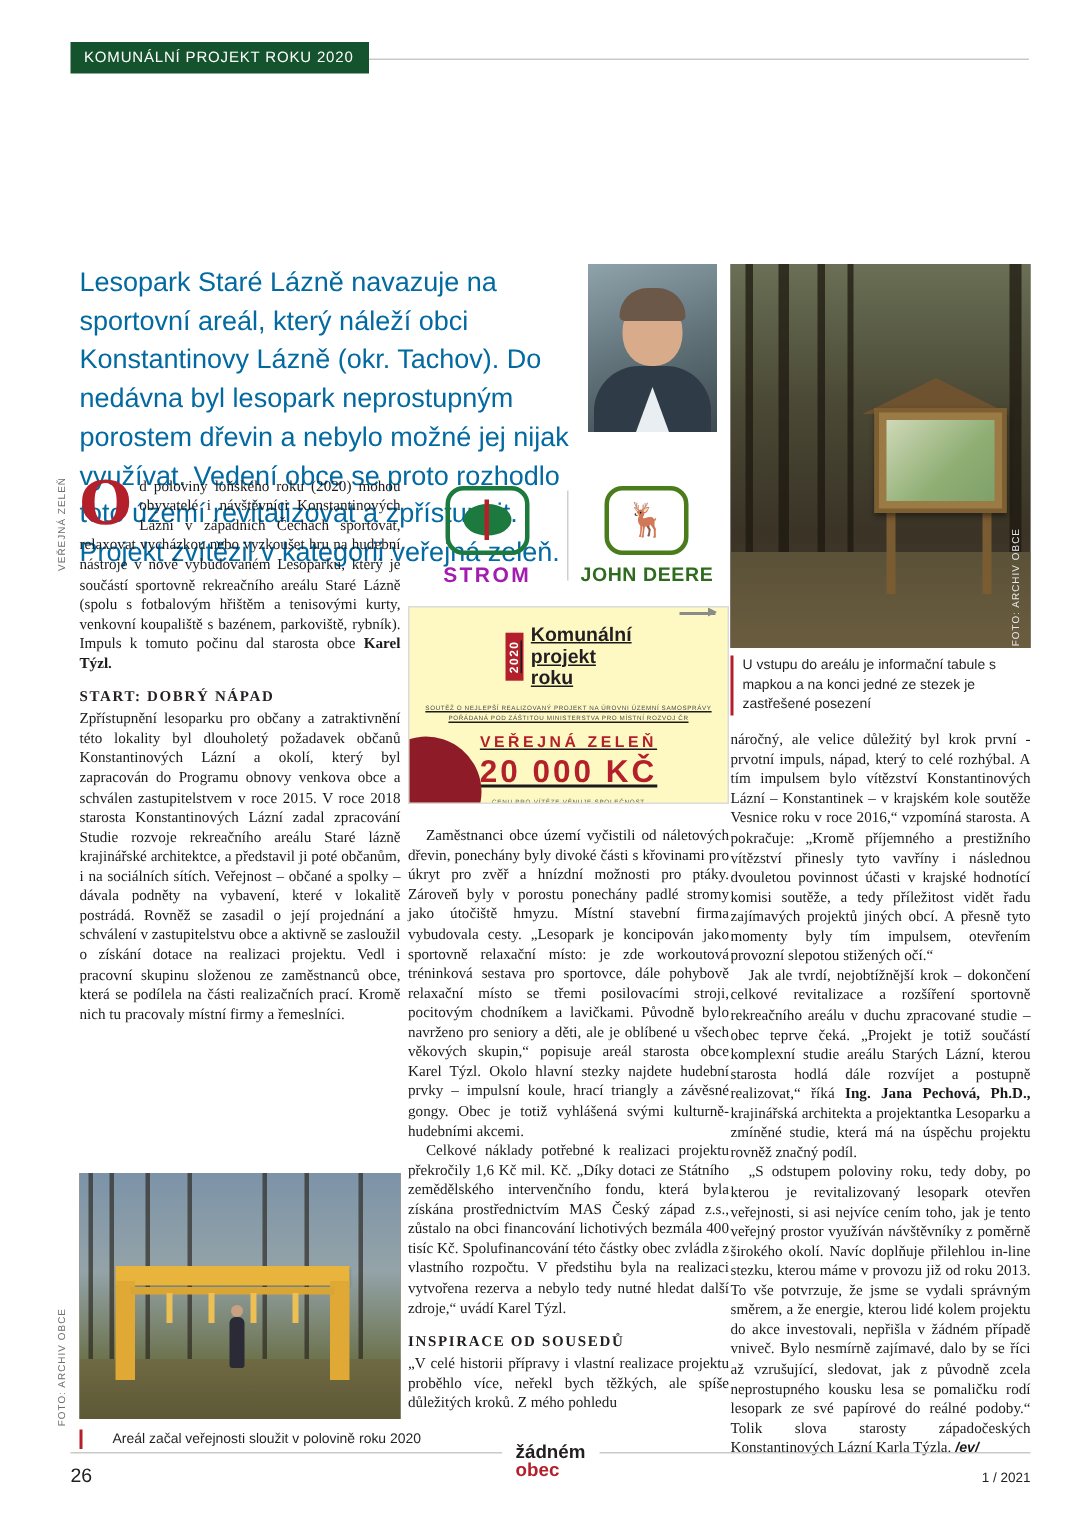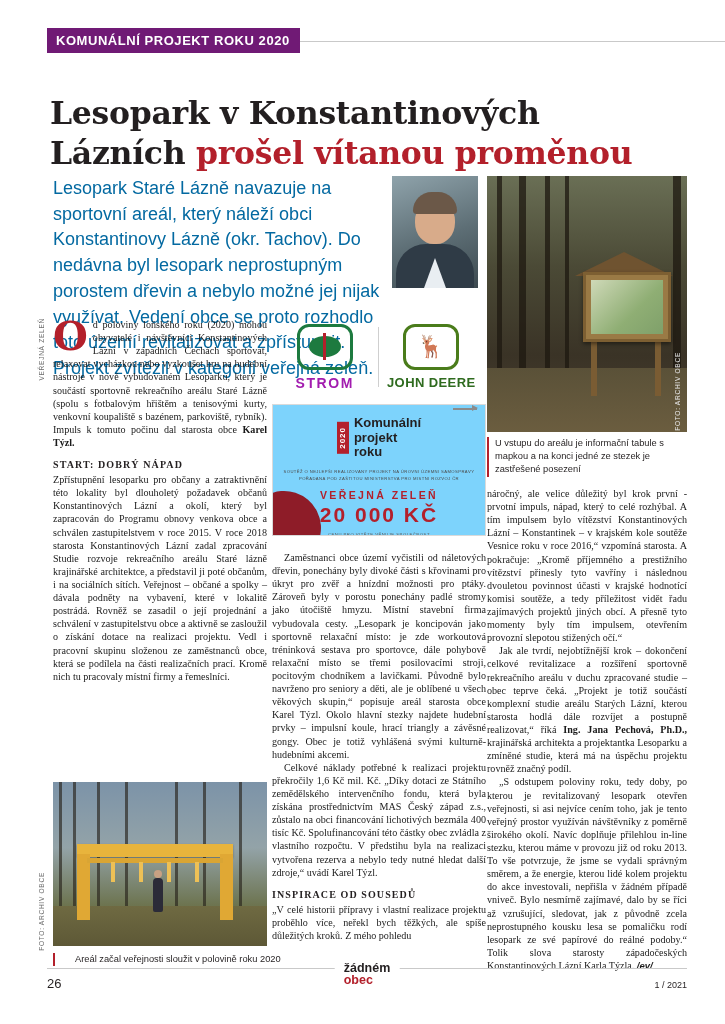--- a/index.html
+++ b/index.html
@@ -6,23 +6,23 @@
   body{
     width:725px;height:1024px;background:#ffffff;
     font-family:"Liberation Serif",serif;color:#1a1a1a;
     position:relative;overflow:hidden;
   }
   .page{position:absolute;inset:0;}
 
   
   .kicker-wrap{position:absolute;left:47px;top:28px;width:630px;}
   .kicker{
-    display:inline-block;background:#701a75;color:#fff;
-    font-family:"Liberation Sans",sans-serif;font-weight:bold;
-    font-size:13px;letter-spacing:.55px;padding:5px 10px 5px 9px;
+    display:inline-block;background:#14532d;color:#fff;
+    font-family:"Liberation Sans",sans-serif;font-weight:normal;
+    font-size:10px;letter-spacing:.55px;padding:5px 10px 5px 9px;
     position:relative;
   }
   .kicker:after{
     content:"";position:absolute;left:100%;top:50%;width:440px;height:1px;
     background:#c9c9c9;
   }
 
   
   .headline{
     position:absolute;left:50px;top:72px;width:650px;
@@ -88,21 +88,21 @@
   .strom-mark .oval{width:32px;height:21px;border-radius:50%;background:#1d7a3f;position:relative;}
   .strom-mark .oval:after{content:"";position:absolute;left:50%;top:-3px;margin-left:-1.5px;width:3px;height:27px;background:#b3202b;}
   .strom-txt{font-family:"Liberation Sans",sans-serif;font-weight:bold;font-size:14px;letter-spacing:1.6px;color:#a21caf;}
   .jd-mark{width:50px;height:40px;border:3px solid #4a7c1b;border-radius:12px;background:#fff;display:flex;align-items:center;justify-content:center;}
   .jd-deer{font-size:22px;line-height:1;color:#7aa828;}
   .jd-txt{font-family:"Liberation Sans",sans-serif;font-weight:bold;font-size:13px;letter-spacing:.4px;color:#2f6b1f;}
 
   
   .cert{
     position:absolute;left:272px;top:404px;width:212px;height:130px;
-    background:#7dd3fc;border:1px solid #dadada;overflow:hidden;
+    background:#fef9c3;border:1px solid #dadada;overflow:hidden;text-decoration:underline;
   }
   .cert .heart{
     position:absolute;left:-26px;bottom:-30px;width:74px;height:74px;background:#8e1c28;
     border-radius:50% 50% 12% 50%;transform:rotate(18deg);
   }
   .cert .arrow{position:absolute;right:8px;top:3px;width:24px;height:1.6px;background:#8b8b8b;}
   .cert .arrow:after{content:"";position:absolute;right:-1px;top:-2.6px;border-left:6px solid #8b8b8b;border-top:3px solid transparent;border-bottom:3px solid transparent;}
   .cert-logo{display:flex;align-items:center;justify-content:center;gap:5px;padding-top:11px;}
   .cert-year{
     background:#b3202b;color:#fff;font-family:"Liberation Sans",sans-serif;font-weight:bold;
@@ -179,24 +179,20 @@
 </style>
 </head>
 <body>
 
 <div class="page">
 
   <div class="kicker-wrap">
     <span class="kicker">KOMUNÁLNÍ PROJEKT ROKU 2020</span>
   </div>
 
-  <h1 class="headline">
-    <span>Lesopark v Konstantinových</span><br>
-    <span>Lázních </span><span class="red">prošel vítanou proměnou</span>
-  </h1>
 
   <div class="perex">Lesopark Staré Lázně navazuje na sportovní areál, který náleží obci Konstantinovy Lázně (okr. Tachov). Do nedávna byl lesopark neprostupným porostem dřevin a nebylo možné jej nijak využívat. Vedení obce se proto rozhodlo toto území revitalizovat a zpřístupnit. Projekt zvítězil v kategorii veřejná zeleň.</div>
 
   <div class="portrait">
     <div class="sky"></div>
     <div class="body"></div>
     <div class="shirt"></div>
     <div class="head"></div>
     <div class="hair"></div>
   </div>

